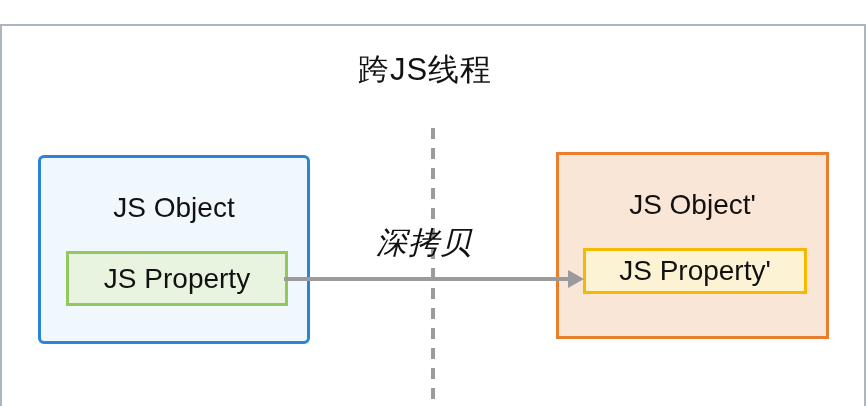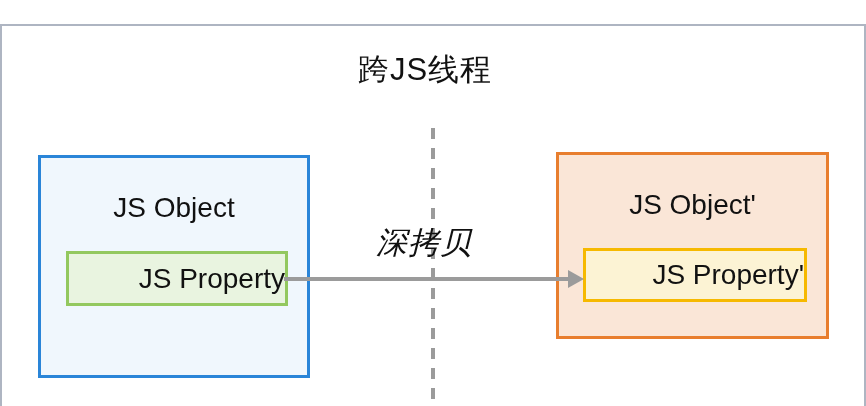--- a/index.html
+++ b/index.html
@@ -47,23 +47,24 @@
   .obj-box {
     position: absolute;
     box-sizing: border-box;
     border-style: solid;
     border-width: 3px;
   }
   .obj-box.left {
     left: 36px;
     top: 129px;
     width: 272px;
-    height: 223px;
+    height: 189px;
     border-color: var(--left-border, #2A85D8);
     background: var(--left-fill, #F0F7FD);
+    border-radius: 6px;
   }
   .obj-box.right {
     left: 554px;
     top: 126px;
     width: 273px;
     height: 187px;
     border-color: var(--right-border, #E87E2E);
     background: var(--right-fill, #FAE6D7);
   }
   .obj-label {
@@ -76,37 +77,37 @@
     line-height: 34px;
     white-space: nowrap;
   }
   .prop-box {
     position: absolute;
     box-sizing: border-box;
     border-style: solid;
     border-width: 3px;
     display: flex;
     align-items: center;
-    justify-content: flex-end;
+    justify-content: center;
     font-size: 28px;
     white-space: nowrap;
   }
   .prop-box.left {
     left: 25px;
     top: 93px;
     width: 222px;
     height: 55px;
     border-color: var(--left-prop-border, #93C85F);
     background: var(--left-prop-fill, #E9F4E0);
   }
   .prop-box.right {
     left: 24px;
     top: 93px;
     width: 224px;
-    height: 54px;
+    height: 46px;
     border-color: var(--right-prop-border, #F6B900);
     background: var(--right-prop-fill, #FCF3D4);
   }
   .arrow-line {
     position: absolute;
     left: 282px;
     top: 251px;
     width: 286px;
     height: 4px;
     background: var(--arrow, #9B9B9B);

